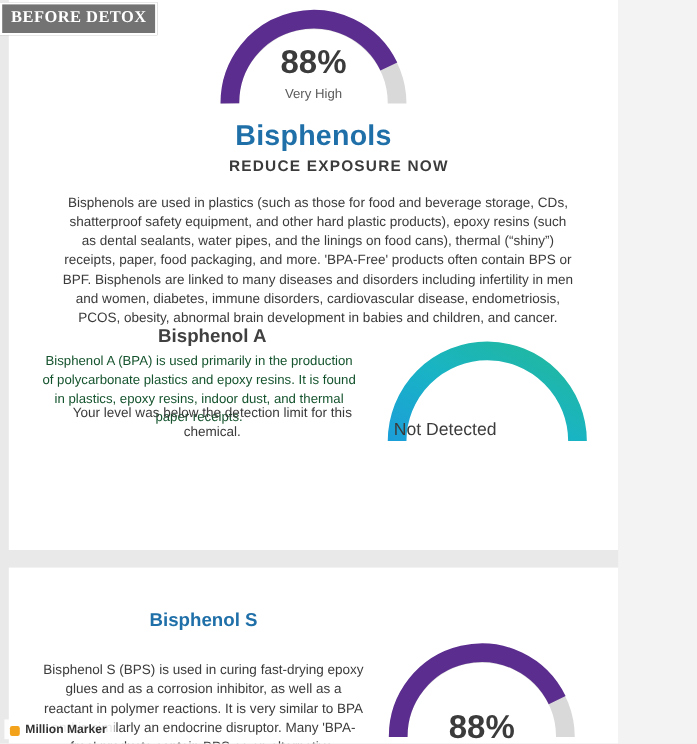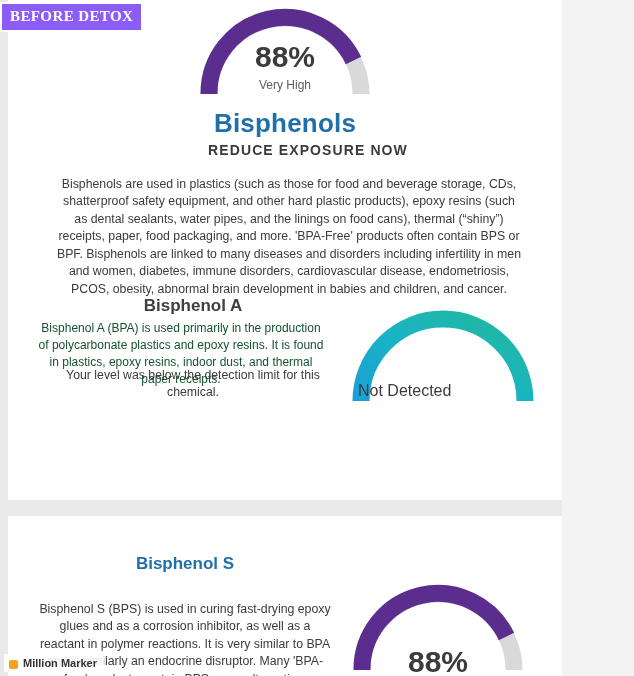--- a/index.html
+++ b/index.html
@@ -42,21 +42,21 @@
     width: 72px;
     height: 676px;
     background: #f3f3f3;
   }
 
   
   #before-detox-badge {
     position: absolute;
     left: 0;
     top: 2px;
-    background: #8b5cf6;
+    background: #737373;
     color: #ffffff;
     font-weight: bold;
     font-size: 15px;
     letter-spacing: 0.4px;
     padding: 4px 8px 5px 8px;
     font-family: "Liberation Serif", serif;
     z-index: 20;
     border: 2px solid #ffffff;
   }
 

